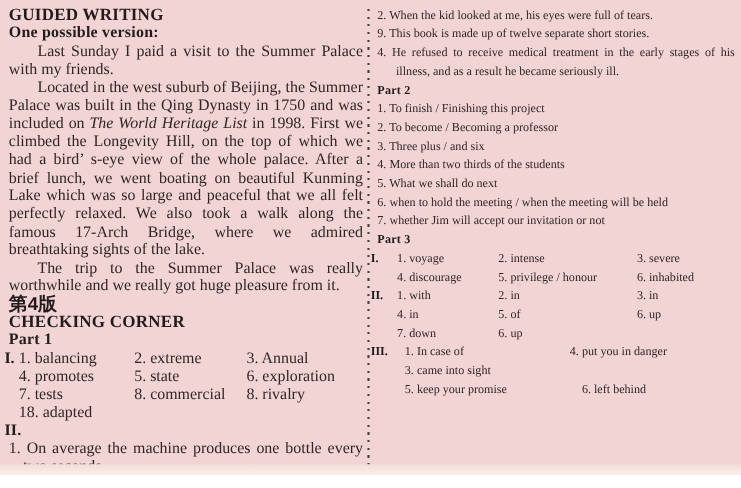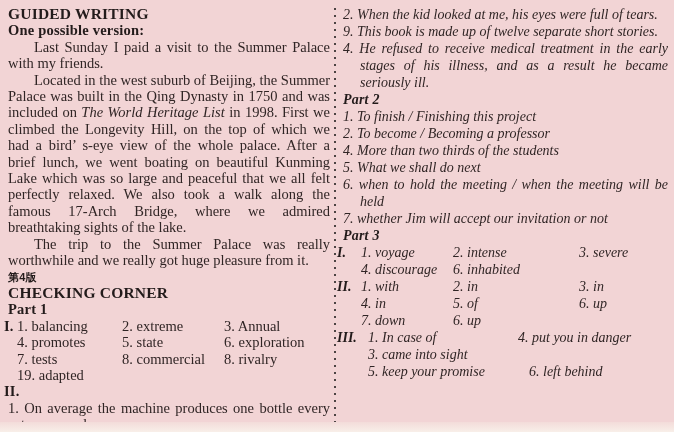--- a/index.html
+++ b/index.html
@@ -12,28 +12,28 @@
       radial-gradient(circle at 70% 60%, rgba(180,120,120,.08) 0 2px, transparent 3px),
       #f2d4d5;
     font-family:"Liberation Serif","DejaVu Serif",serif;
     color:#302525;
     display:flex;
     padding-top:6px;
     overflow:hidden;
   }
   .col{box-sizing:border-box;}
   .col-left{width:334px;padding:0 4px 0 8px;font-size:14.5px;line-height:16.4px;}
-  .col-right{flex:1;padding:0 6px 0 4px;font-size:14px;line-height:17px;font-style:italic;}
+  .col-right{flex:1;padding:0 6px 0 4px;font-size:11px;line-height:17px;}
   .divider{
     width:2px;margin:2px 3px 8px 0;
     background:repeating-linear-gradient(to bottom,#4c4343 0 2px,transparent 2px 7px);
   }
   .h-bold{font-weight:bold;color:#231b1b;letter-spacing:.2px;}
   .h-big{font-size:15.5px;}
-  .cjk{font-family:"Liberation Sans","DejaVu Sans",sans-serif;font-size:11px;}
+  .cjk{font-family:"Liberation Sans","DejaVu Sans",sans-serif;font-size:17px;}
   p{margin:0;}
   .para{text-indent:26px;text-align:justify;}
   .hang{padding-left:17px;text-indent:-17px;text-align:justify;}
   .hang-sm{padding-left:13px;text-indent:-13px;text-align:justify;}
   .row{display:flex;}
   .rlabel{font-weight:bold;color:#231b1b;flex:0 0 auto;}
   
   .p1 .rlabel{width:13px;margin-left:-4px;}
   .p1 .c1{width:105px;flex:0 0 auto;}
   .p1 .c2{width:102px;flex:0 0 auto;}
@@ -86,57 +86,59 @@
         <span class="c3">6. exploration</span>
       </div>
       <div class="row">
         <span class="rlabel"></span>
         <span class="c1">7. tests</span>
         <span class="c2">8. commercial</span>
         <span class="c3">8. rivalry</span>
       </div>
       <div class="row">
         <span class="rlabel"></span>
-        <span class="c1">19. adapted</span>
+        <span class="c1">18. adapted</span>
         <span class="c2"></span>
         <span class="c3"></span>
       </div>
     </div>
 
     <div class="h-bold" style="margin-left:-4px">II.</div>
     <p class="hang-sm">1. On average the machine produces one bottle every two seconds.</p>
   </div>
 
   <div class="divider"></div>
 
   <div class="col col-right">
     <p class="hang">2. When the kid looked at me, his eyes were full of tears.</p>
     <p class="hang">9. This book is made up of twelve separate short stories.</p>
     <p class="hang">4. He refused to receive medical treatment in the early stages of his illness, and as a result he became seriously ill.</p>
 
     <div class="h-bold">Part 2</div>
     <p class="hang">1. To finish / Finishing this project</p>
     <p class="hang">2. To become / Becoming a professor</p>
+    <p class="hang">3. Three plus / and six</p>
     <p class="hang">4. More than two thirds of the students</p>
     <p class="hang">5. What we shall do next</p>
     <p class="hang">6. when to hold the meeting / when the meeting will be held</p>
     <p class="hang">7. whether Jim will accept our invitation or not</p>
 
     <div class="h-bold">Part 3</div>
 
     <div class="p3">
       <div class="row">
         <span class="rlabel">I.</span>
         <span class="c1">1. voyage</span>
         <span class="c2">2. intense</span>
         <span class="c3">3. severe</span>
       </div>
       <div class="row">
         <span class="rlabel"></span>
         <span class="c1">4. discourage</span>
+        <span class="c2">5. privilege / honour</span>
         <span class="c3">6. inhabited</span>
       </div>
     </div>
 
     <div class="p3">
       <div class="row">
         <span class="rlabel">II.</span>
         <span class="c1">1. with</span>
         <span class="c2">2. in</span>
         <span class="c3">3. in</span>

